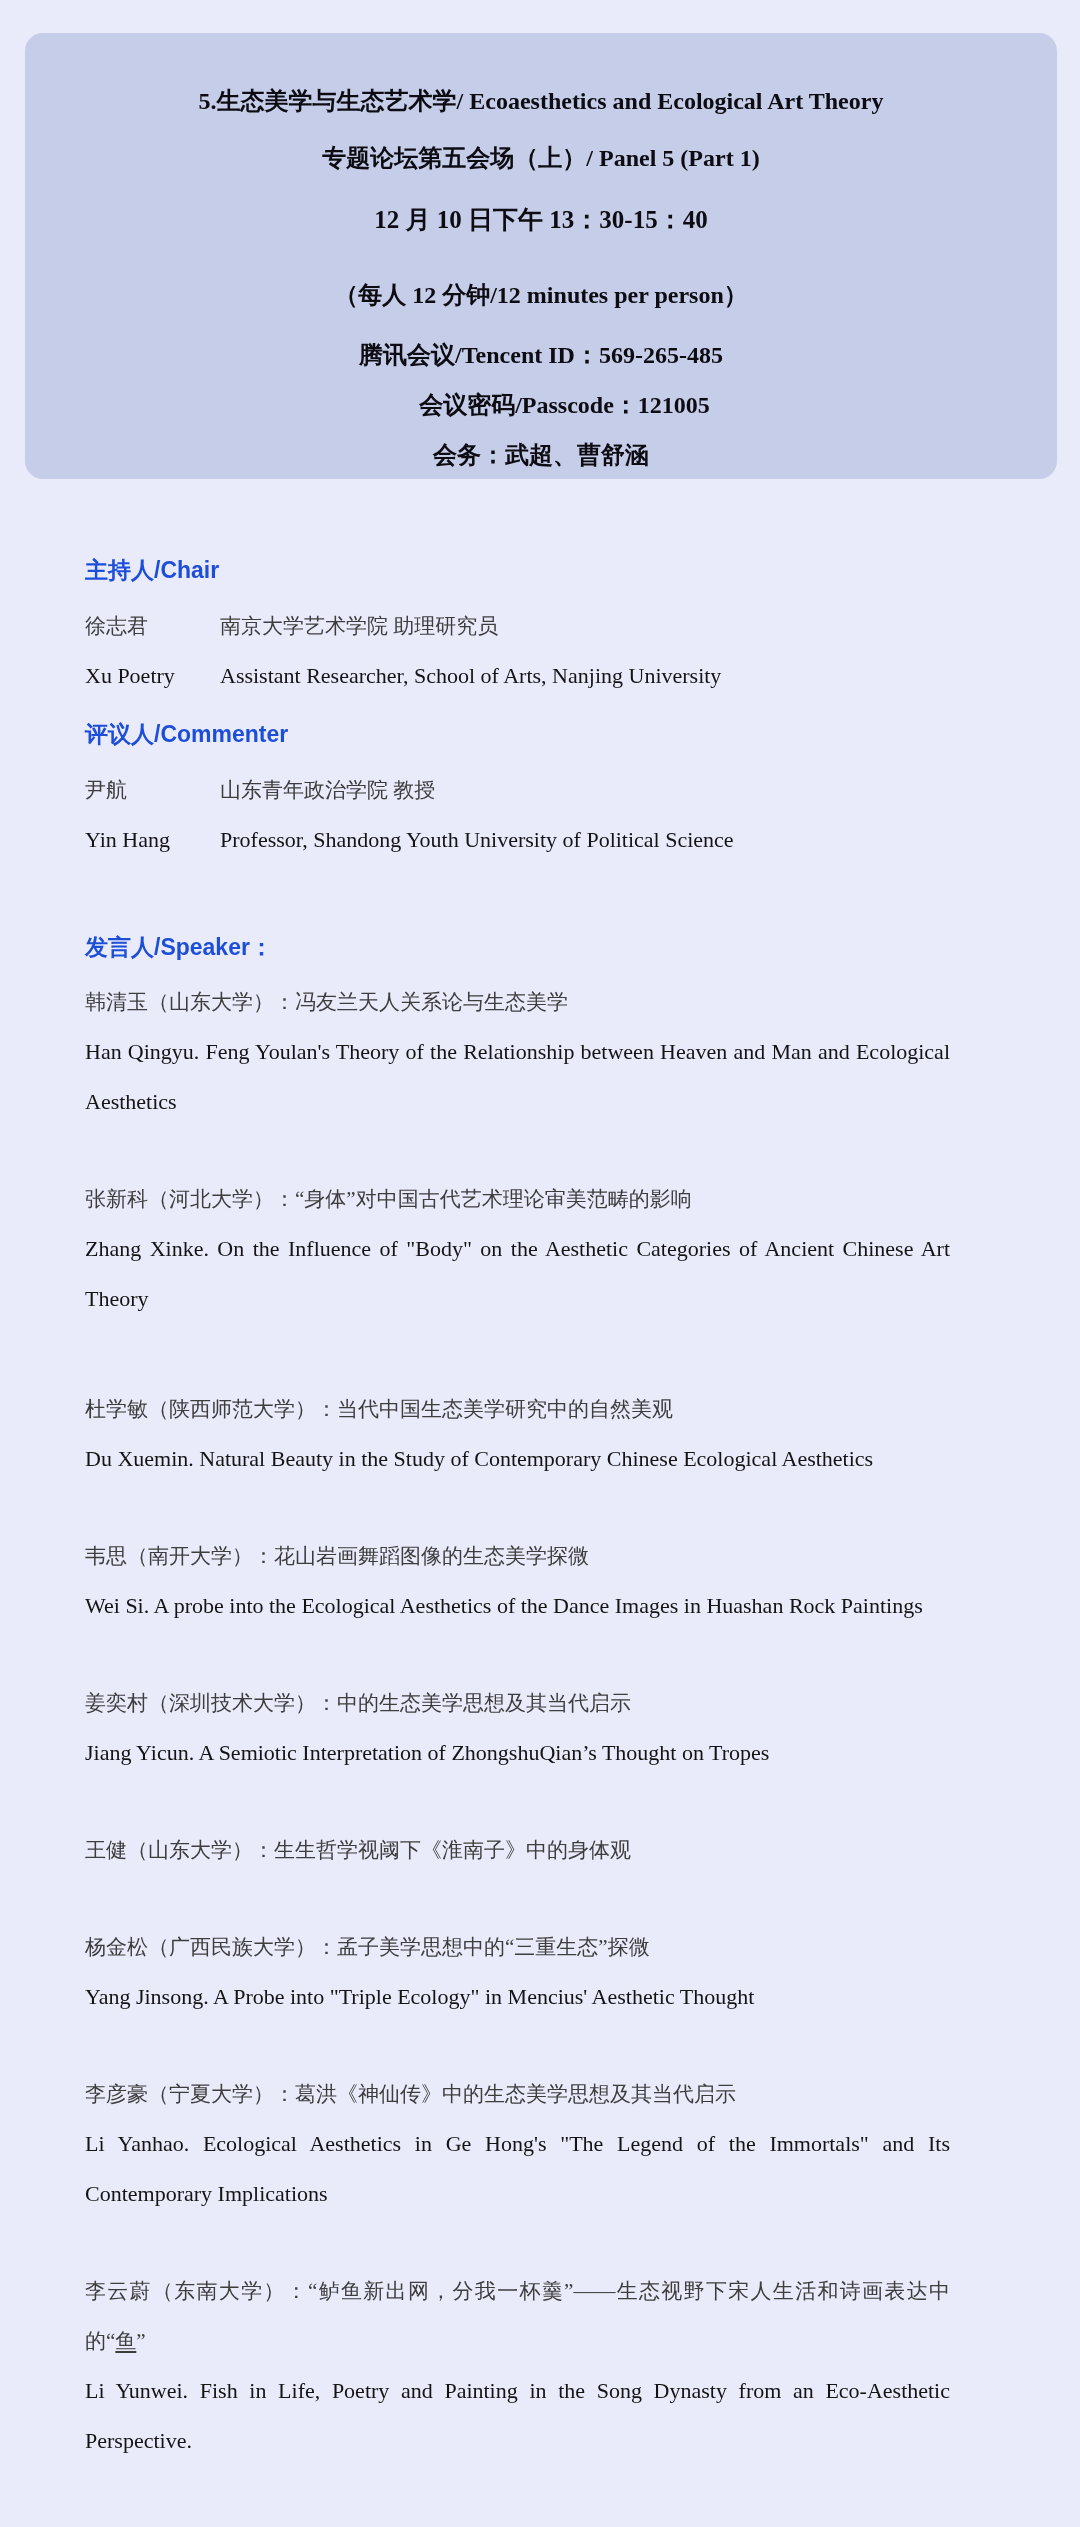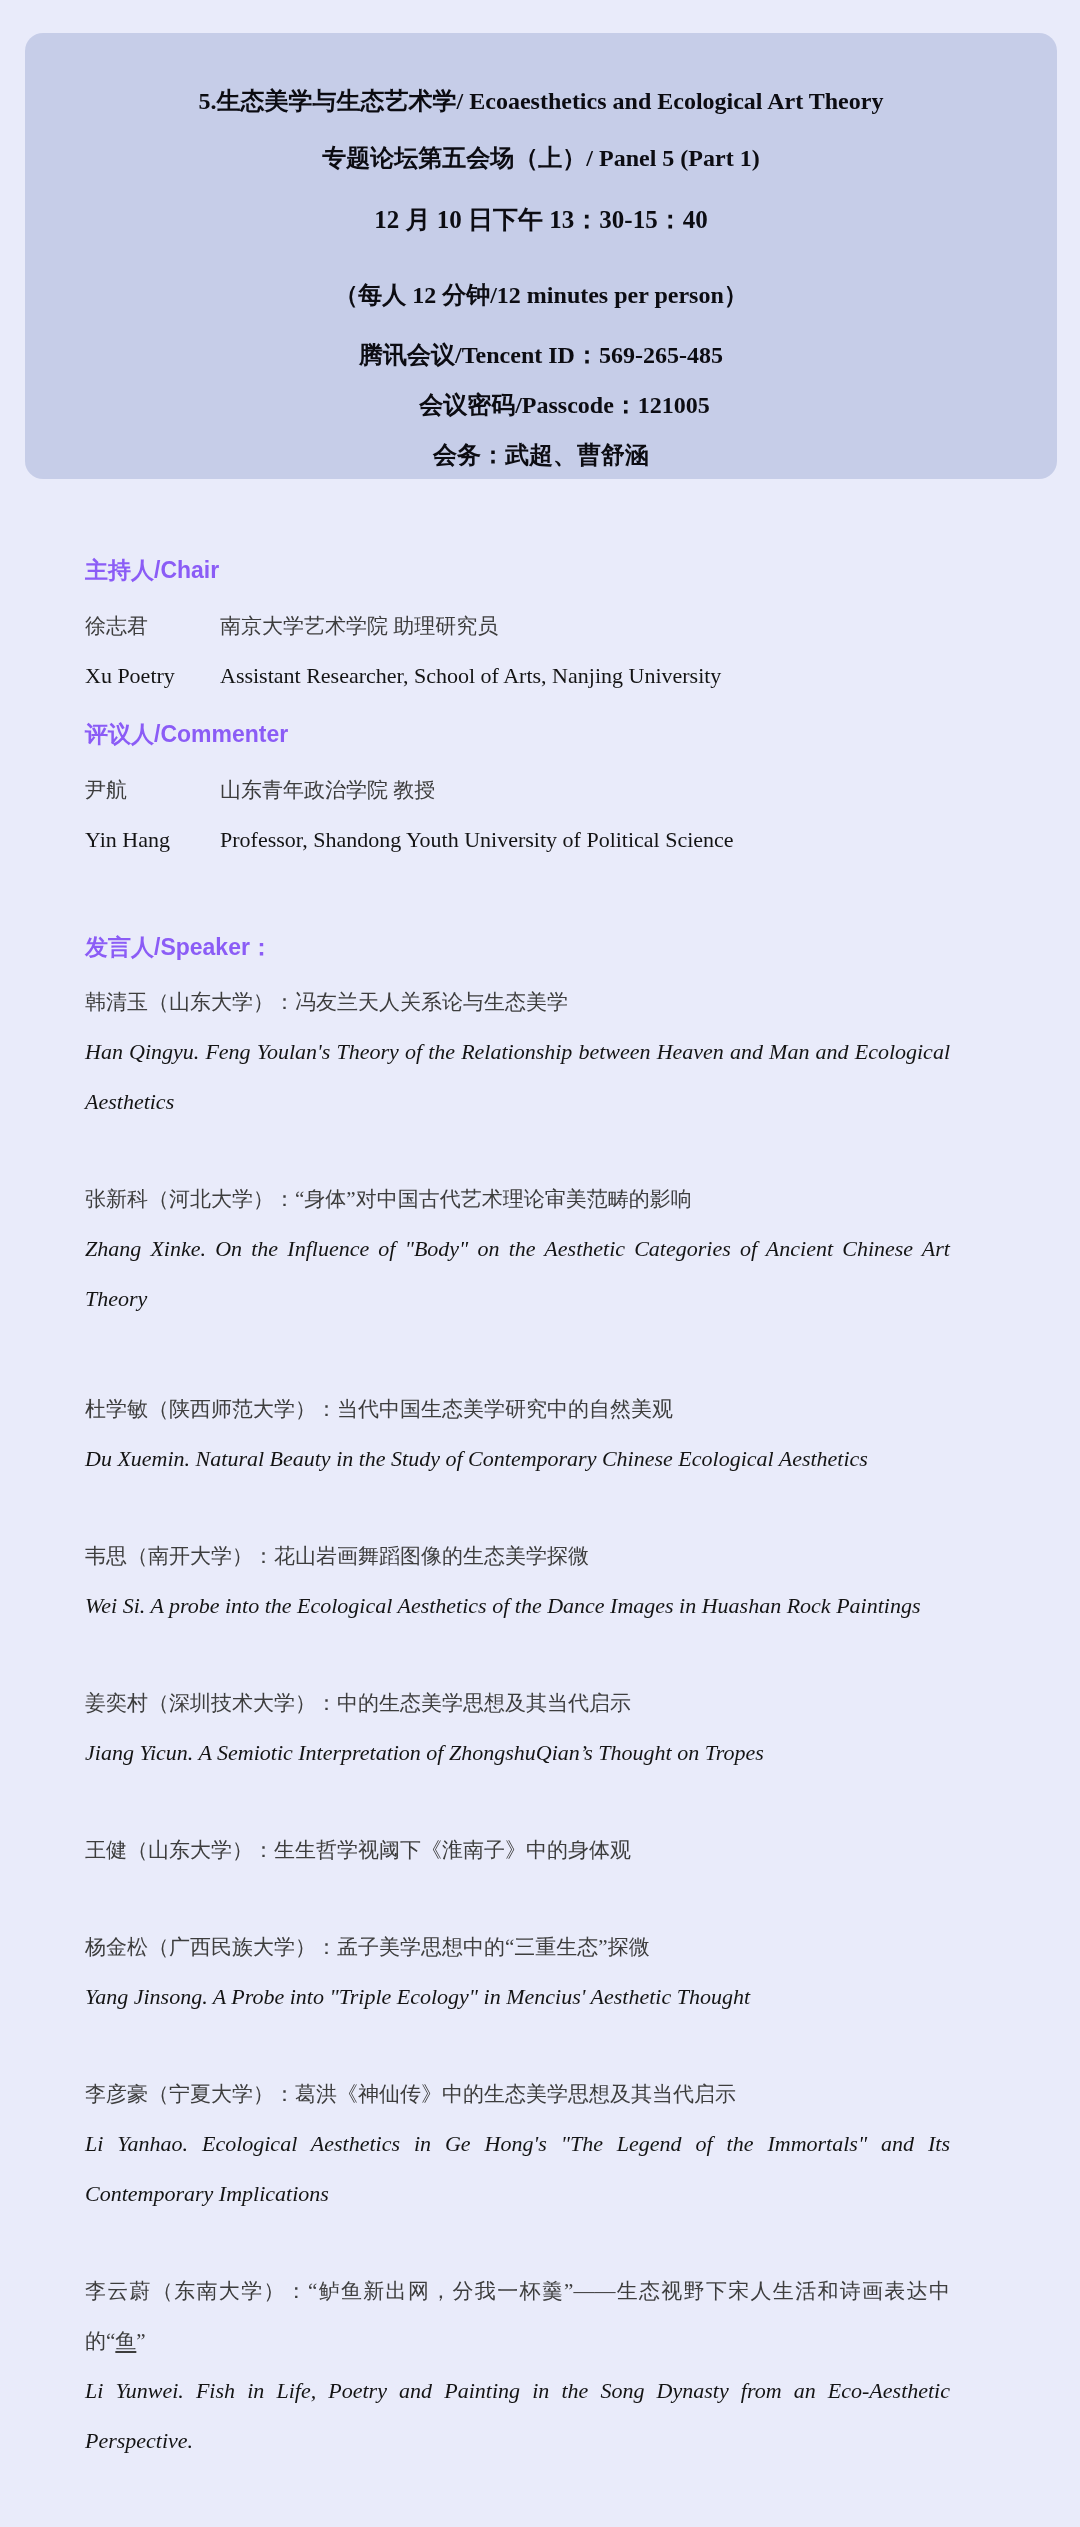--- a/index.html
+++ b/index.html
@@ -30,37 +30,37 @@
   .l-duration { margin-top:25px; }
   .l-tencent  { margin-top:10px; line-height:40px;text-align:center; }
   .l-passcode { line-height:40px;padding-left:47px; }
   .l-staff    { line-height:50px; }
 
   
   main { padding:0 130px 0 85px; }
   .sec {
     font-family:"Liberation Sans","DejaVu Sans",sans-serif;
     font-size:23px; font-weight:bold;
-    color:#8b5cf6; line-height:50px;
+    color:#1d4ed8; line-height:50px;
   }
   .sec-chair     { margin-top:66px; }
   .sec-commenter { margin-top:8px; }
   .sec-speaker   { margin-top:57px; }
 
   .person { line-height:50px; font-size:22px; }
   .person.cnrow { margin-top:6px; color:var(--cn-text, #3d3d3d); font-size:21px; }
   .person.enrow { color:var(--en-text, #141414); }
   .pname { display:inline-block; width:135px; }
 
   .entry { margin-top:47px; }
   .entry:first-child   { margin-top:5px; }
   .entry:nth-child(3)  { margin-top:60px; }
   .entry p { line-height:50px; text-align:justify; }
   .entry .cn { font-size:21px; color:var(--cn-text, #3d3d3d); }
-  .entry .en { font-size:22px; color:var(--en-text, #141414);font-style:italic; }
+  .entry .en { font-size:22px; color:var(--en-text, #141414); }
   .u { text-decoration:underline; text-underline-offset:3px; }
 </style>
 </head>
 <body>
 
 <div class="card">
   <div class="l l-title">5.生态美学与生态艺术学/ Ecoaesthetics and Ecological Art Theory</div>
   <div class="l l-session">专题论坛第五会场（上）/ Panel 5 (Part 1)</div>
   <div class="l l-time">12 月 10 日下午 13：30-15：40</div>
   <div class="l l-duration">（每人 12 分钟/12 minutes per person）</div>

